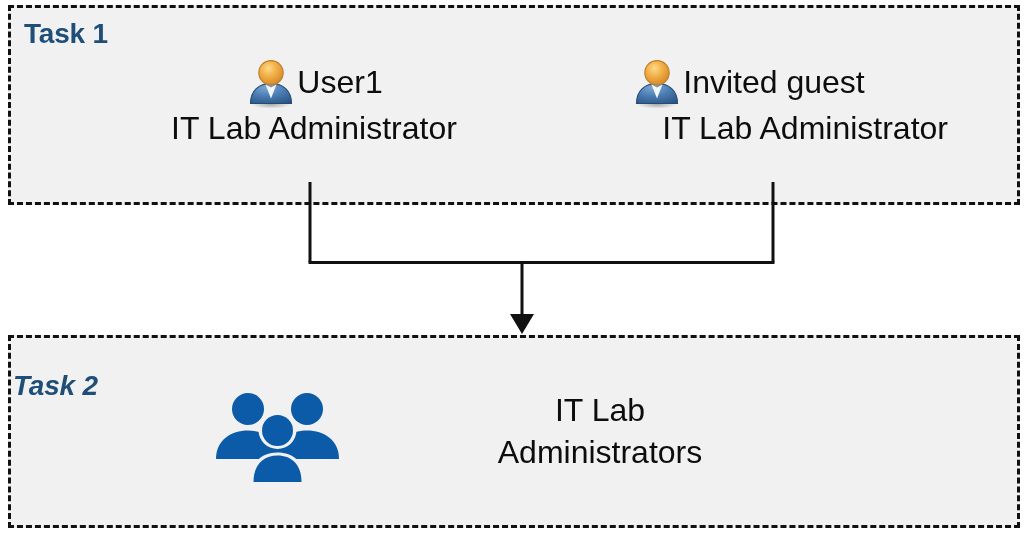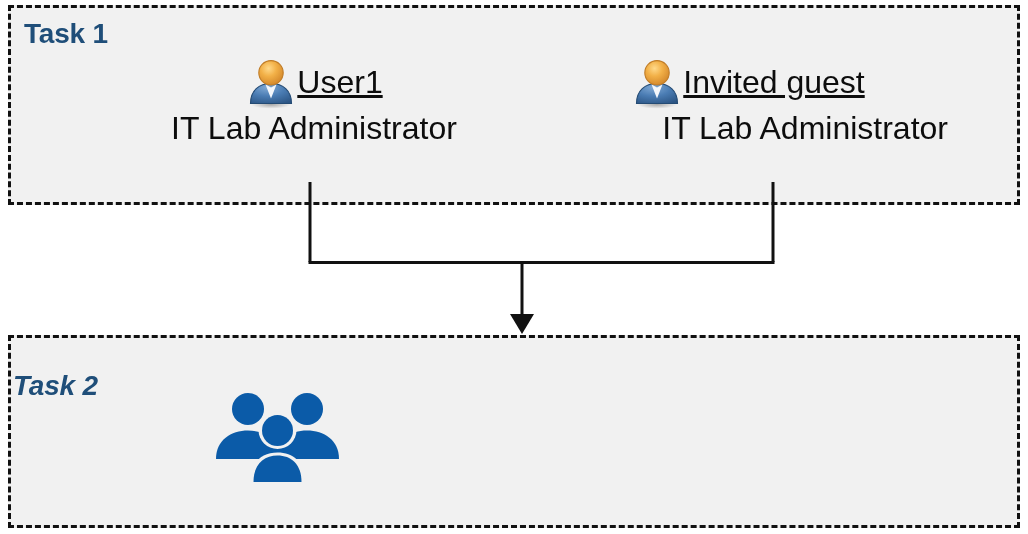--- a/index.html
+++ b/index.html
@@ -58,21 +58,20 @@
     line-height: 1.24;
     white-space: nowrap;
   }
   #person-user1  { left: 128px; top: 57px; width: 372px; }
   #person-guest  { left: 548px; top: 57px; width: 400px; text-align: right; }
 
   .person-row-top {
     display: flex;
     align-items: center;
     justify-content: center;
-    text-decoration: underline;
   }
   .person-name { display: inline-block; }
   .person-role { display: block; }
 
   
   .user-icon {
     display: inline-block;
     width: 52px;
     height: 52px;
     flex: 0 0 auto;
@@ -209,14 +208,18 @@
         <path d="M65 71 C65 52 80 42.5 97 42.5 C114 42.5 129 52 129 71 Z"></path>
 
         <circle cx="67.5" cy="42" r="19" fill="#F1F1F1"></circle>
         <circle cx="67.5" cy="42.5" r="15.5"></circle>
         <path d="M40 94 C40 74 52 64.5 67.5 64.5 C83 64.5 95 74 95 94 Z" fill="#F1F1F1"></path>
         <path d="M43.5 94 C43.5 76 54 67.5 67.5 67.5 C81 67.5 91.5 76 91.5 94 Z"></path>
       </g>
     </svg>
   </div>
 
+  <div id="group-name">
+    <span class="ln">IT Lab</span>
+    <span class="ln">Administrators</span>
+  </div>
 
 </div>
 
 </body></html>

